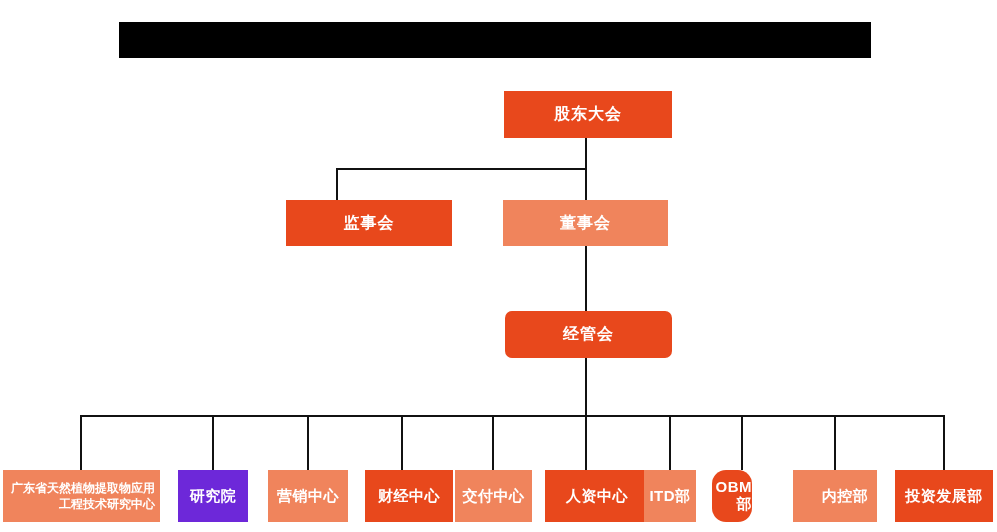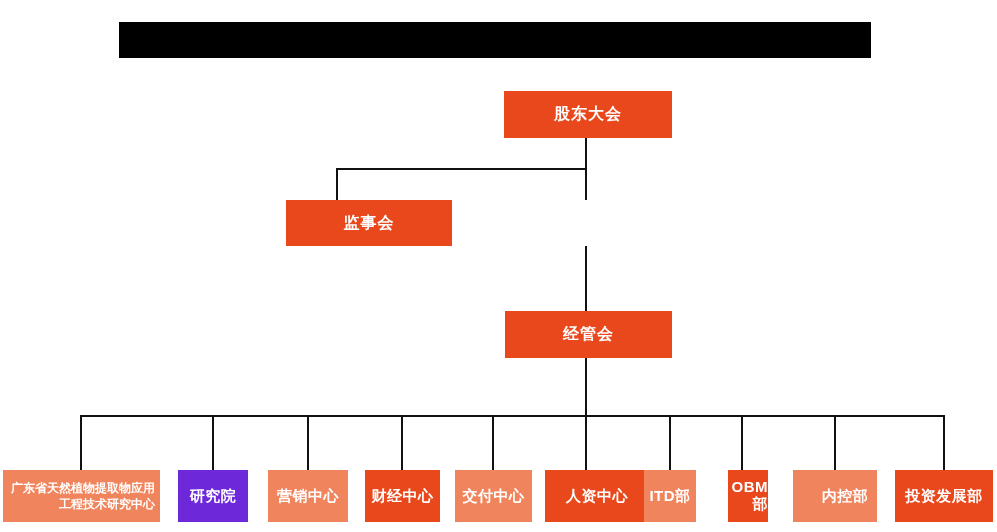--- a/index.html
+++ b/index.html
@@ -35,30 +35,30 @@
     letter-spacing: 0.5px;
   }
   .line {
     position: absolute;
     background: var(--line, #111111);
   }
   
   #n-shareholders { left: 504px; top: 91px;  width: 168px; height: 47px; }
   #n-supervisory  { left: 254px; top: 200px; width: 166px; height: 46px; margin-left: 32px; }
   #n-directors    { left: 503px; top: 200px; width: 165px; height: 46px; }
-  #n-management   { left: 505px; top: 311px; width: 167px; height: 47px; }
+  #n-management   { left: 505px; top: 311px; width: 167px; height: 47px; border-radius: 7px; }
   
   #d-0 { left: 3px;   width: 157px; font-size: 12px; line-height: 1.35; padding: 2px 5px; letter-spacing: 0; }
   #d-1 { left: 178px; width: 70px; }
   #d-2 { left: 268px; width: 80px; }
-  #d-3 { left: 365px; width: 75px; }
+  #d-3 { left: 365px; width: 88px; }
   #d-4 { left: 455px; width: 77px; }
   #d-5 { left: 545px; width: 104px; }
   #d-6 { left: 644px; width: 52px; }
-  #d-7 { left: 728px; width: 40px; }
+  #d-7 { left: 712px; width: 40px; border-radius: 14px; }
   #d-8 { left: 793px; width: 84px; padding-left: 20px; }
   #d-9 { left: 895px; width: 98px; }
   
   #c-root-drop        { left: 585px; top: 138px; width: 2px;   height: 62px; }
   #c-branch-h         { left: 336px; top: 168px; width: 251px; height: 2px;  }
   #c-supervisory-drop { left: 336px; top: 168px; width: 2px;   height: 32px; }
   #c-directors-drop   { left: 585px; top: 246px; width: 2px;   height: 65px; }
   #c-management-drop  { left: 585px; top: 358px; width: 2px;   height: 58px; }
   #c-bus              { left: 80px;  top: 415px; width: 865px; height: 2px;  }
   .drop { top: 416px; width: 2px; height: 54px; }
@@ -71,20 +71,21 @@
 <body>
 
 <div class="canvas" style="--line: #111111; --text: #FFFFFF;">
 
   <div class="redaction" id="redaction-bar" style="background: rgb(0, 0, 0);"></div>
 
   <div class="node" id="n-shareholders" style="background: rgb(232, 72, 28);">股东大会</div>
 
   <div class="node" id="n-supervisory" style="background: rgb(232, 72, 28);">监事会</div>
 
+  <div class="node" id="n-directors" style="background: rgb(240, 132, 92);">董事会</div>
 
   <div class="node" id="n-management" style="background: rgb(232, 72, 28);">经管会</div>
 
   <div class="node dept" id="d-0" style="background: rgb(240, 132, 92);">广东省天然植物提取物应用工程技术研究中心</div>
   <div class="node dept" id="d-1" style="background: #6d28d9;">研究院</div>
   <div class="node dept" id="d-2" style="background: rgb(240, 132, 92);">营销中心</div>
   <div class="node dept" id="d-3" style="background: rgb(232, 72, 28);">财经中心</div>
   <div class="node dept" id="d-4" style="background: rgb(240, 132, 92);">交付中心</div>
   <div class="node dept" id="d-5" style="background: rgb(232, 72, 28);">人资中心</div>
   <div class="node dept" id="d-6" style="background: rgb(240, 132, 92);">ITD部</div>

